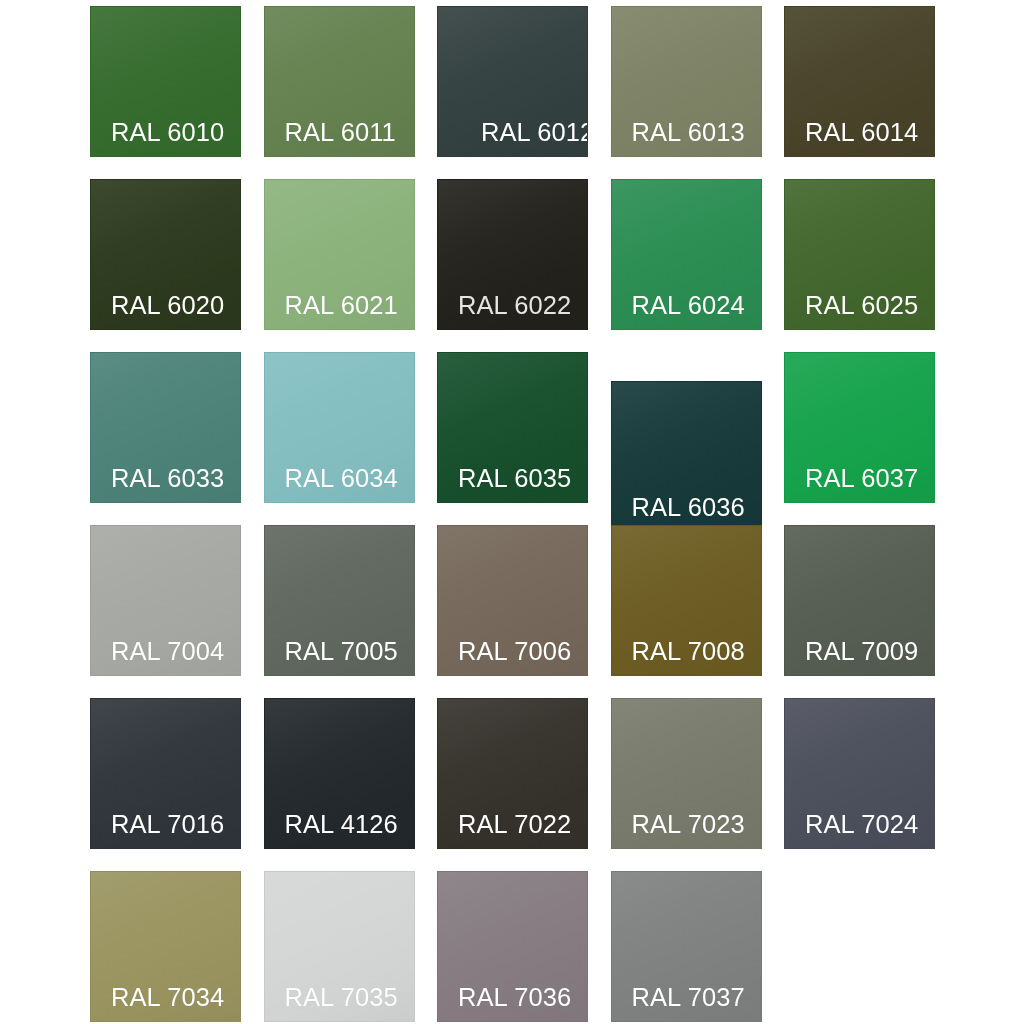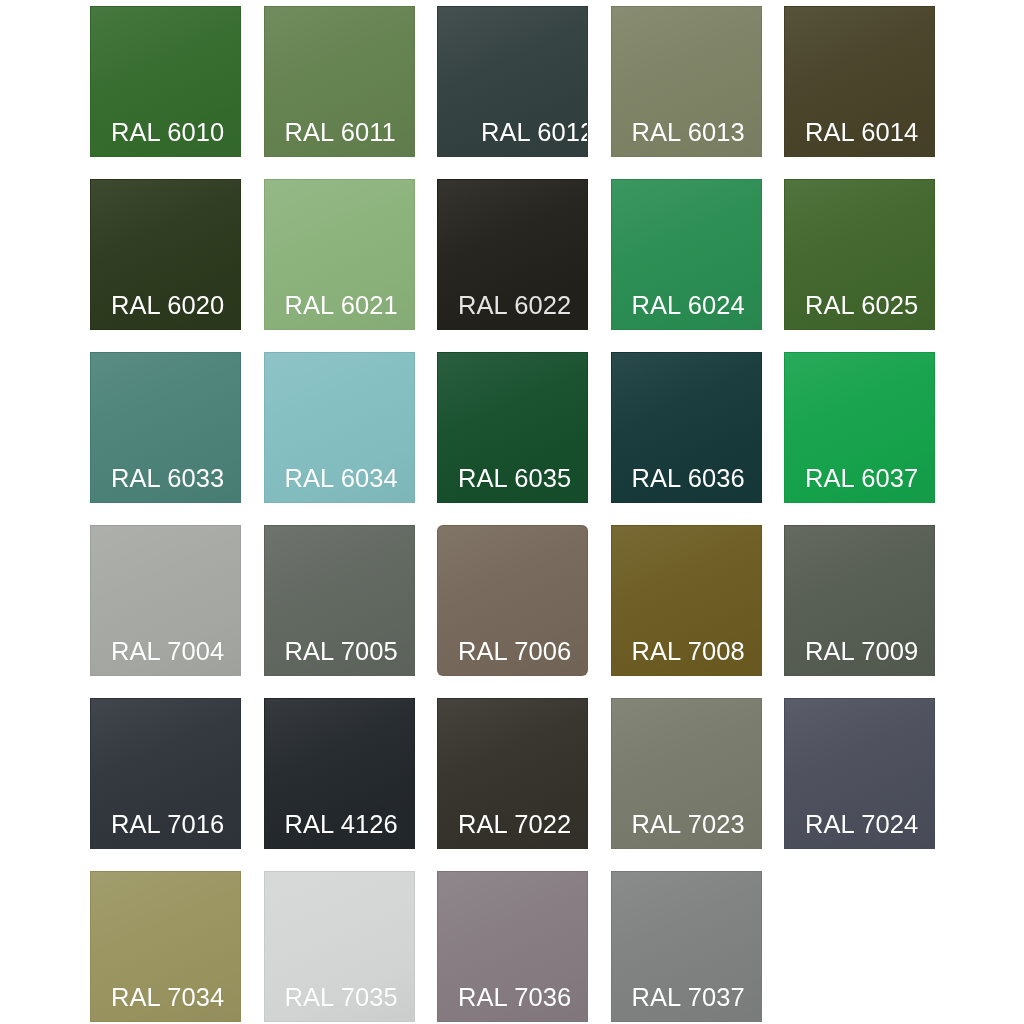--- a/index.html
+++ b/index.html
@@ -111,33 +111,33 @@
       </div>
       <div class="swatch" style="background-color: rgb(75, 130, 120);">
         <span class="swatch-label" style="color: rgb(255, 255, 255);">RAL 6033</span>
       </div>
       <div class="swatch" style="background-color: rgb(131, 190, 193);">
         <span class="swatch-label" style="color: rgb(255, 255, 255);">RAL 6034</span>
       </div>
       <div class="swatch" style="background-color: rgb(22, 79, 44);">
         <span class="swatch-label" style="color: rgb(255, 255, 255);">RAL 6035</span>
       </div>
-      <div class="swatch" style="background-color: rgb(22, 57, 58);">
+      <div class="swatch" style="background-color: rgb(22, 57, 58); margin-top: 29px;">
         <span class="swatch-label" style="color: rgb(255, 255, 255);">RAL 6036</span>
       </div>
       <div class="swatch" style="background-color: rgb(21, 162, 75);">
         <span class="swatch-label" style="color: rgb(255, 255, 255);">RAL 6037</span>
       </div>
       <div class="swatch" style="background-color: rgb(166, 168, 163);">
         <span class="swatch-label" style="color: rgb(255, 255, 255);">RAL 7004</span>
       </div>
       <div class="swatch" style="background-color: rgb(96, 103, 95);">
         <span class="swatch-label" style="color: rgb(255, 255, 255);">RAL 7005</span>
       </div>
-      <div class="swatch" style="background-color: rgb(117, 104, 90); border-radius: 6px;">
+      <div class="swatch" style="background-color: rgb(117, 104, 90);">
         <span class="swatch-label" style="color: rgb(255, 255, 255);">RAL 7006</span>
       </div>
       <div class="swatch" style="background-color: rgb(108, 92, 34);">
         <span class="swatch-label" style="color: rgb(255, 255, 255);">RAL 7008</span>
       </div>
       <div class="swatch" style="background-color: rgb(85, 92, 81);">
         <span class="swatch-label" style="color: rgb(255, 255, 255);">RAL 7009</span>
       </div>
       <div class="swatch" style="background-color: rgb(47, 53, 59);">
         <span class="swatch-label" style="color: rgb(255, 255, 255);">RAL 7016</span>

